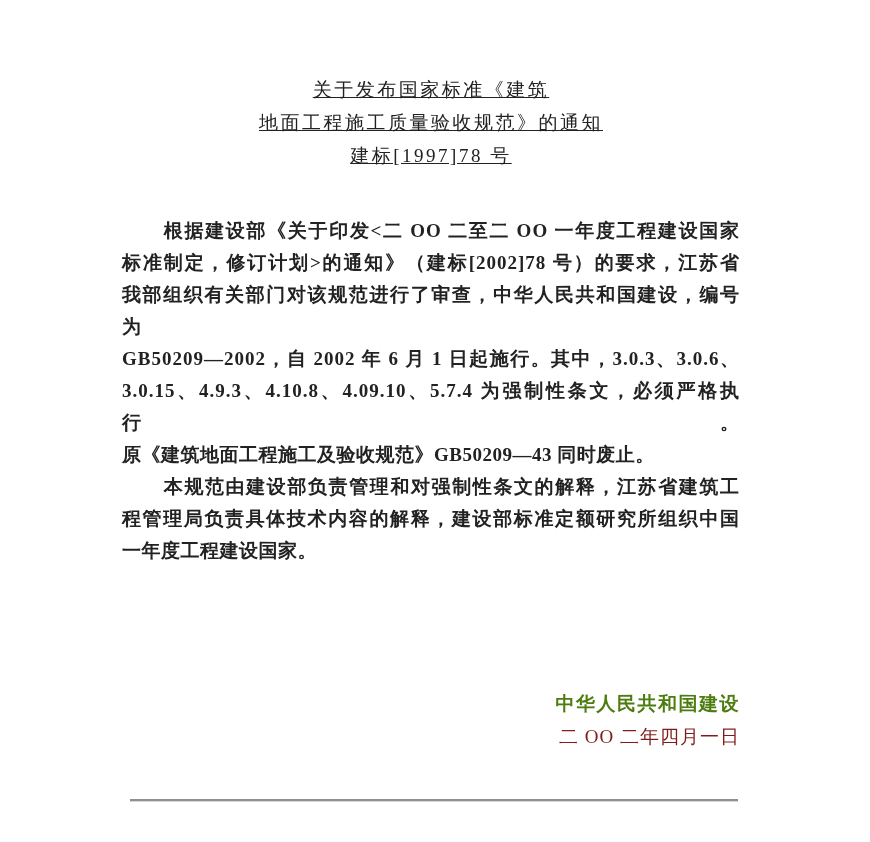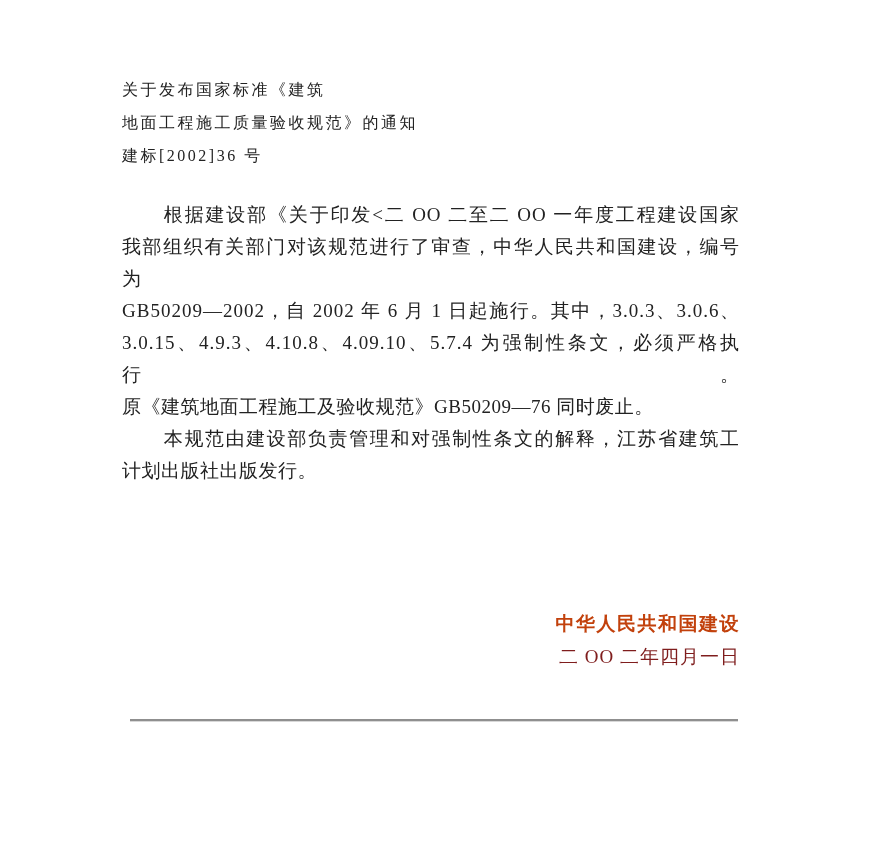--- a/index.html
+++ b/index.html
@@ -19,28 +19,30 @@
   .column {
     position: absolute;
     left: 122px;
     top: 0;
     width: 618px;
   }
   .title-block {
     margin-top: 73px;
   }
   .title-line {
-    font-size: 16px;
+    font-size: 19px;
     line-height: 33px;
-    text-align: left;
+    text-align: center;
     letter-spacing: 2.5px;
     white-space: nowrap;
+    text-decoration: underline;
   }
   .body-block {
-    margin-top: 27px;
+    margin-top: 43px;
+    font-weight: bold;
   }
   .body-line {
     font-size: 19px;
     line-height: 32px;
     letter-spacing: 1px;
     text-align: justify;
     text-align-last: justify;
   }
   .body-line.no-justify {
     text-align: left;
@@ -52,21 +54,21 @@
   }
   .signature-block {
     margin-top: 120px;
     text-align: right;
   }
   .signature-org {
     font-size: 19px;
     line-height: 33px;
     font-weight: bold;
     letter-spacing: 1.5px;
-    color: #c2410c;
+    color: #4d7c0f;
   }
   .signature-date {
     font-size: 19px;
     line-height: 33px;
     letter-spacing: 1px;
     color: #7f1d1d;
   }
   .divider {
     margin-top: 46px;
     margin-left: 8px;
@@ -78,31 +80,33 @@
 </style>
 </head>
 <body>
 
 <div class="page">
   <div class="column">
 
     <div class="title-block">
       <div class="title-line">关于发布国家标准《建筑</div>
       <div class="title-line">地面工程施工质量验收规范》的通知</div>
-      <div class="title-line">建标[2002]36 号</div>
+      <div class="title-line">建标[1997]78 号</div>
     </div>
 
     <div class="body-block">
       <div class="body-line indent">根据建设部《关于印发&lt;二 OO 二至二 OO 一年度工程建设国家</div>
+      <div class="body-line">标准制定，修订计划&gt;的通知》（建标[2002]78 号）的要求，江苏省</div>
       <div class="body-line">我部组织有关部门对该规范进行了审查，中华人民共和国建设，编号为</div>
       <div class="body-line">GB50209—2002，自 2002 年 6 月 1 日起施行。其中，3.0.3、3.0.6、</div>
       <div class="body-line">3.0.15、4.9.3、4.10.8、4.09.10、5.7.4 为强制性条文，必须严格执行。</div>
-      <div class="body-line no-justify">原《建筑地面工程施工及验收规范》GB50209—76 同时废止。</div>
+      <div class="body-line no-justify">原《建筑地面工程施工及验收规范》GB50209—43 同时废止。</div>
       <div class="body-line indent">本规范由建设部负责管理和对强制性条文的解释，江苏省建筑工</div>
-      <div class="body-line no-justify">计划出版社出版发行。</div>
+      <div class="body-line">程管理局负责具体技术内容的解释，建设部标准定额研究所组织中国</div>
+      <div class="body-line no-justify">一年度工程建设国家。</div>
     </div>
 
     <div class="signature-block">
       <div class="signature-org">中华人民共和国建设</div>
       <div class="signature-date">二 OO 二年四月一日</div>
     </div>
 
     <div class="divider"></div>
 
   </div>

